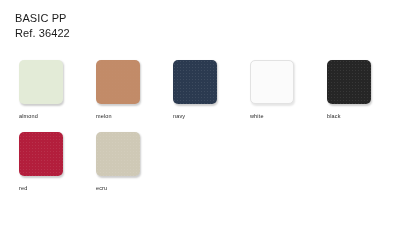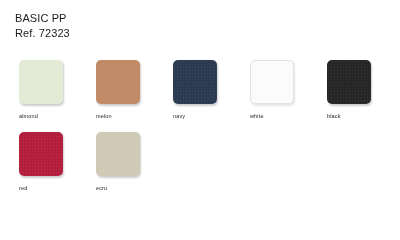--- a/index.html
+++ b/index.html
@@ -81,21 +81,21 @@
     letter-spacing: 0.15px;
   }
 </style>
 </head>
 <body>
 
 <div id="sheet">
 
   <div id="header">
     <div class="line">BASIC PP</div>
-    <div class="line">Ref. 72323</div>
+    <div class="line">Ref. 36422</div>
   </div>
 
   <div id="grid">
       <div class="swatch-row" style="height: 72px;">
         <div class="swatch-cell" style="left: 0px;">
           <div class="chip smooth" style="background: rgb(227, 235, 215);">
             <div class="grain"></div>
           </div>
           <div class="chip-label">almond</div>
         </div>

